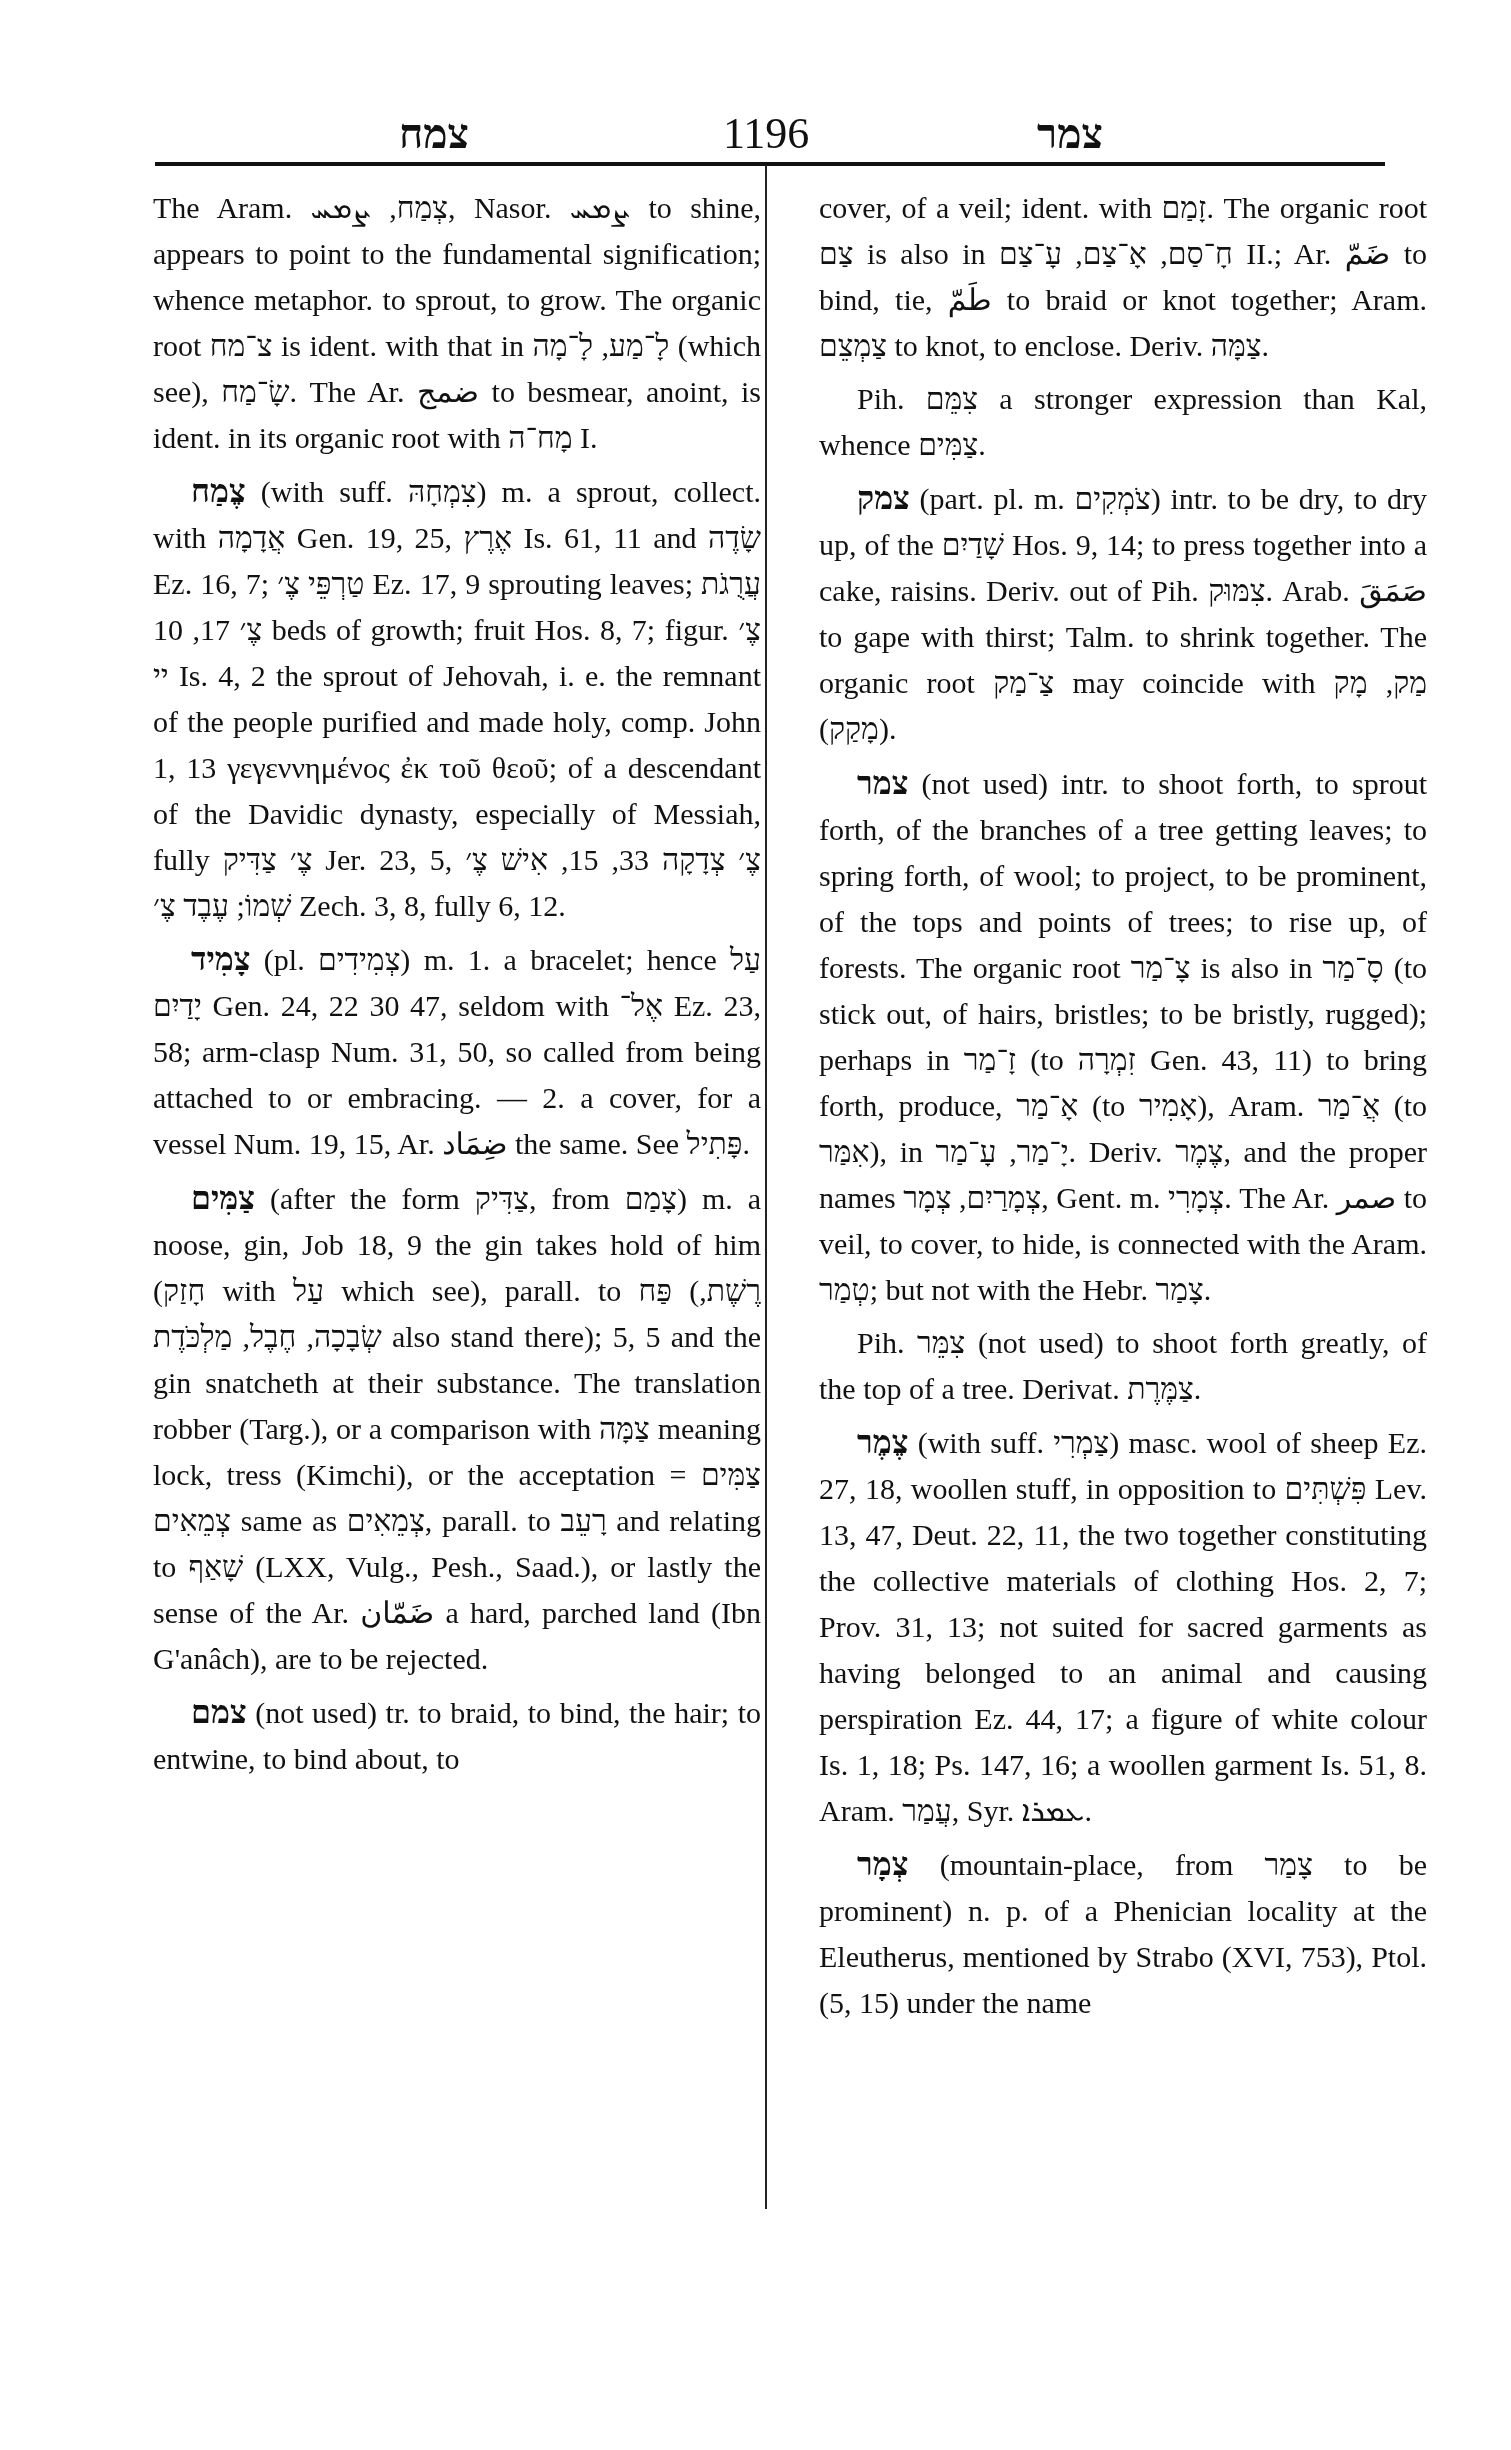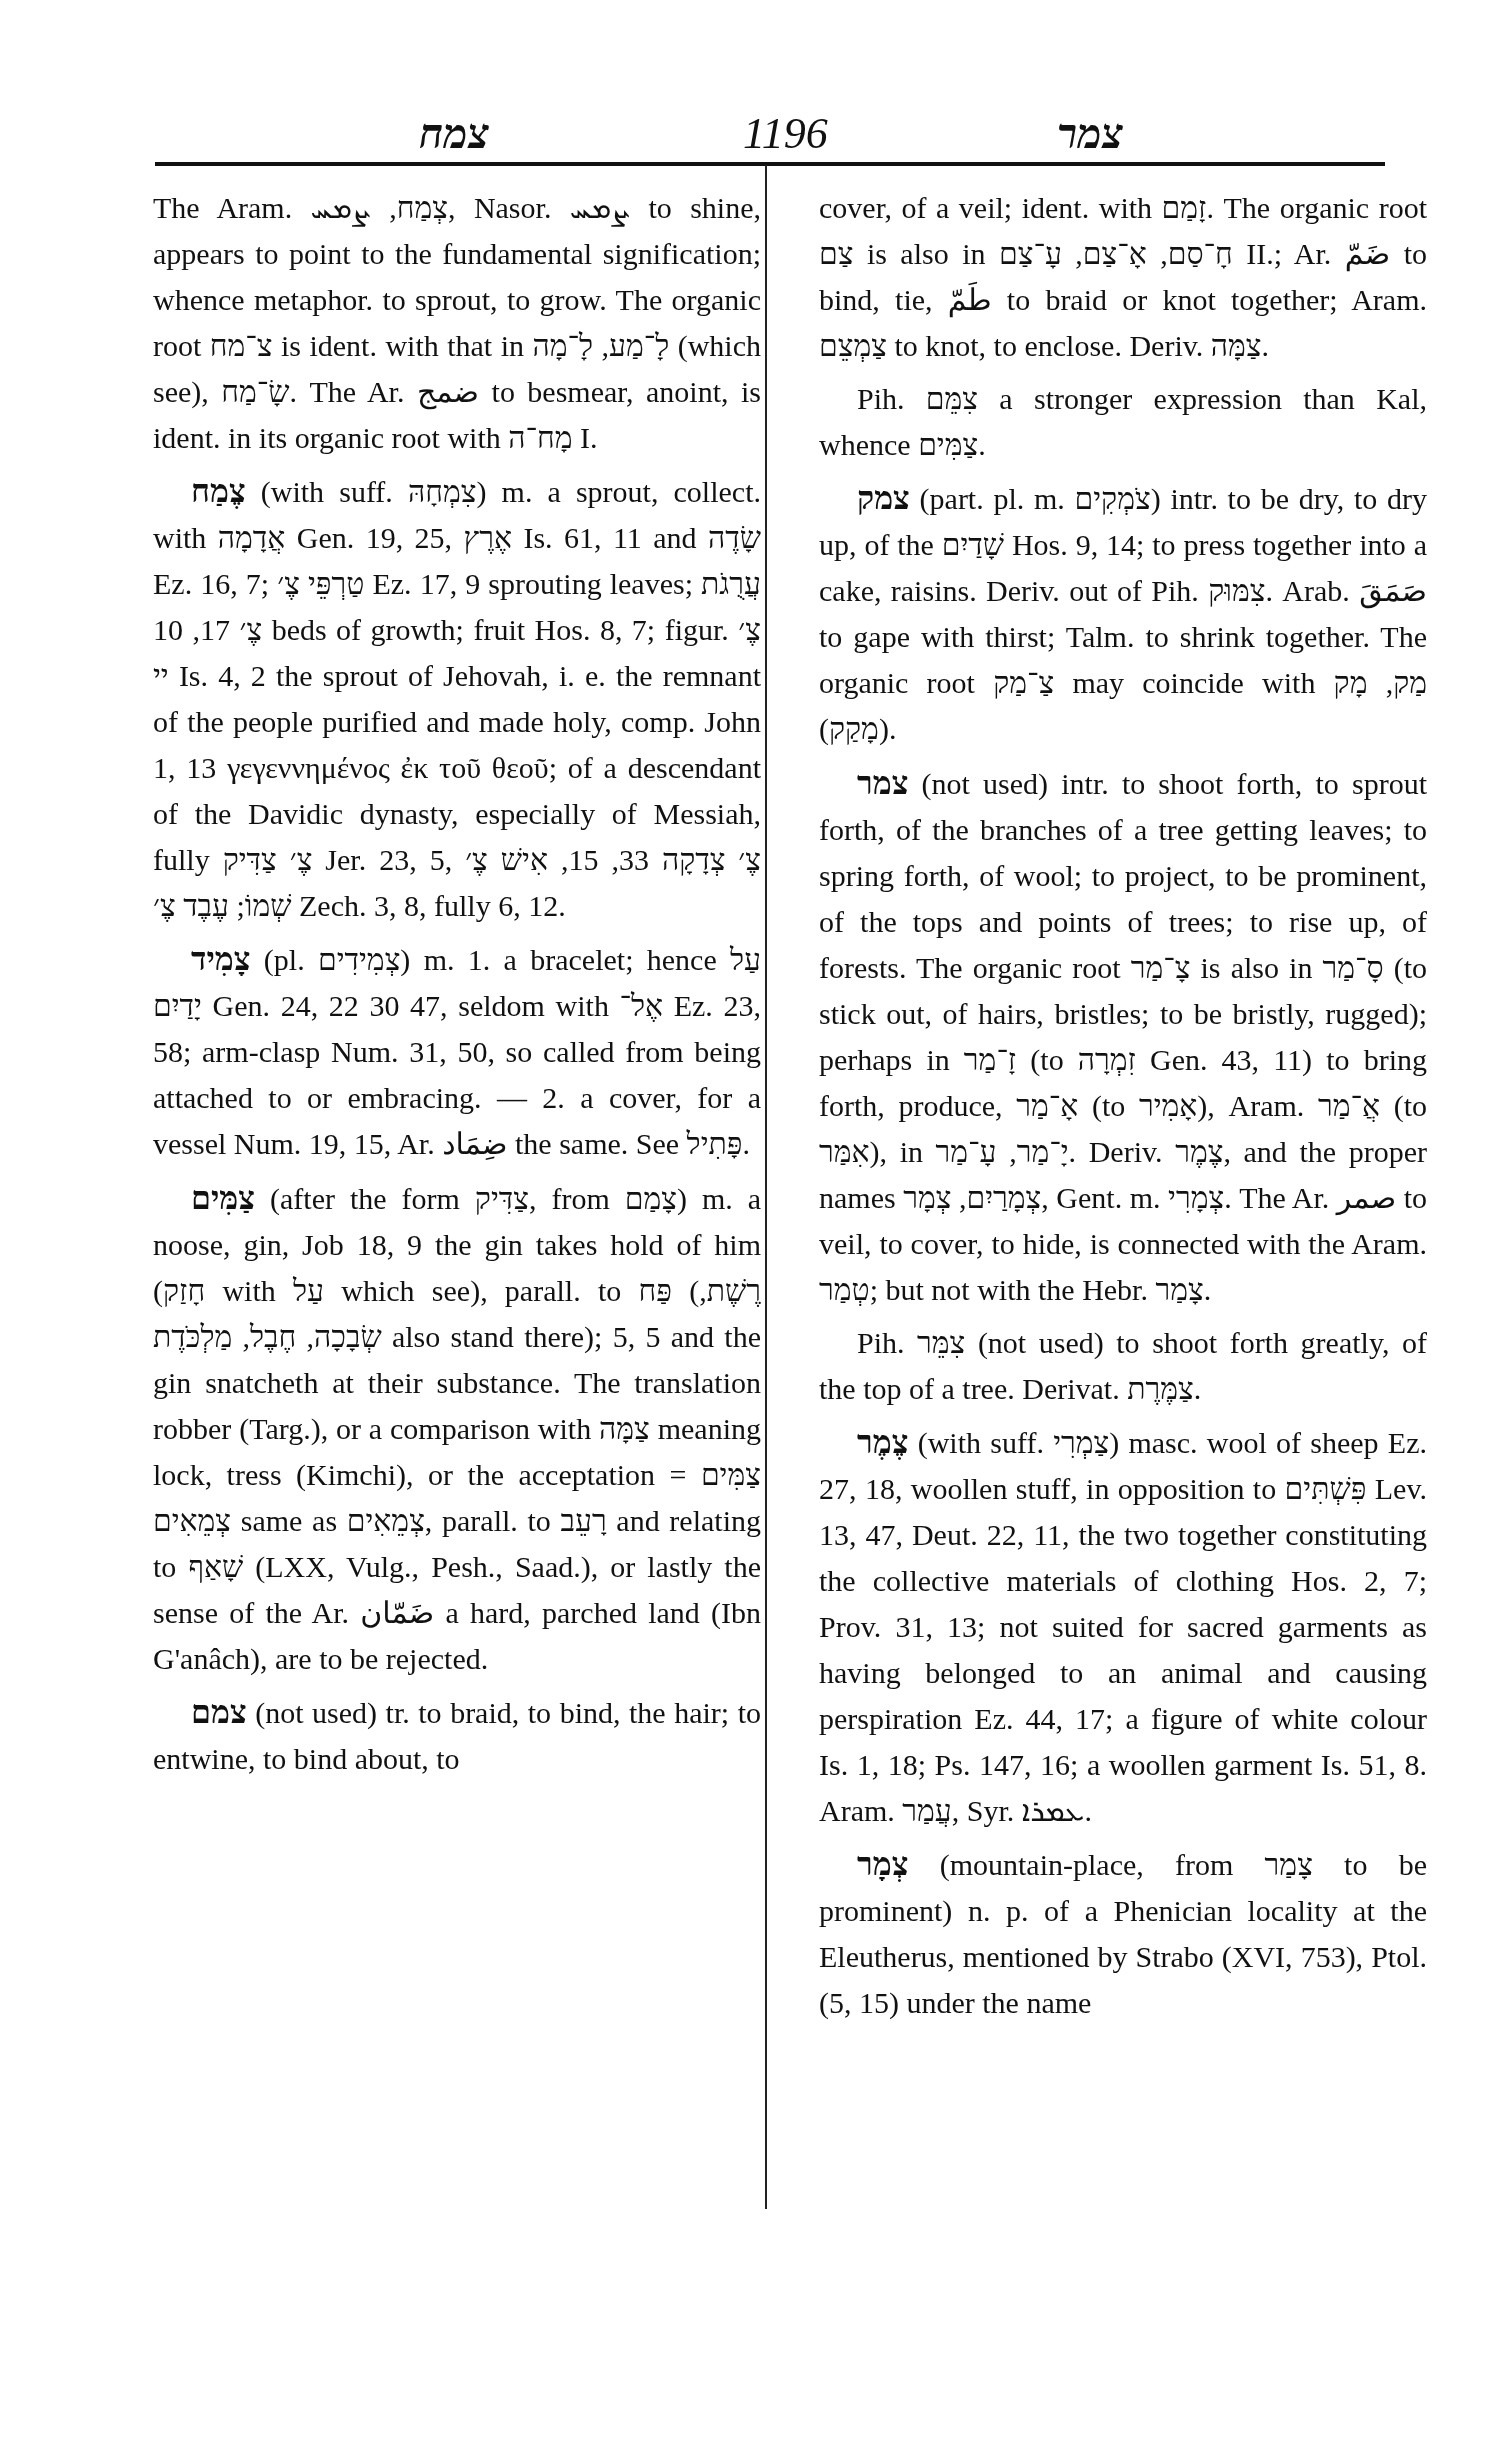--- a/index.html
+++ b/index.html
@@ -1,18 +1,18 @@
 <!DOCTYPE html>
 <html style="font-size:14.4px"><head>
 <meta charset="utf-8">
 <style>
   html, body { margin:0; padding:0; background:#ffffff; }
   body { width:1512px; height:2450px; position:relative; overflow:hidden;
          font-family:"DejaVu Serif","Liberation Serif",serif; color:#111; }
-  .page-header { position:absolute; left:167px; top:106px; width:1230px; height:56px;font-style:italic; }
+  .page-header { position:absolute; left:147px; top:106px; width:1230px; height:56px; }
   .hdr { position:absolute; top:0; font-size:41px; line-height:56px; }
   .hdr.left  { left:252px; font-weight:bold; }
   .hdr.center{ left:576px; font-family:"Liberation Serif",serif; font-size:44px; }
   .hdr.right { left:890px; font-weight:bold; }
   .header-rule { position:absolute; left:155px; top:162px; width:1230px; height:3.6px; background:#111; }
   .col-divider { position:absolute; left:765px; top:165px; width:1.8px; height:2044px; background:#222; }
   .column { position:absolute; top:185px; width:608px; font-family:"Liberation Serif",serif;
             font-size:30px; line-height:46px; text-align:justify; }
   .column.left { left:153px; }
   .column.right { left:819px; width:608px; }

